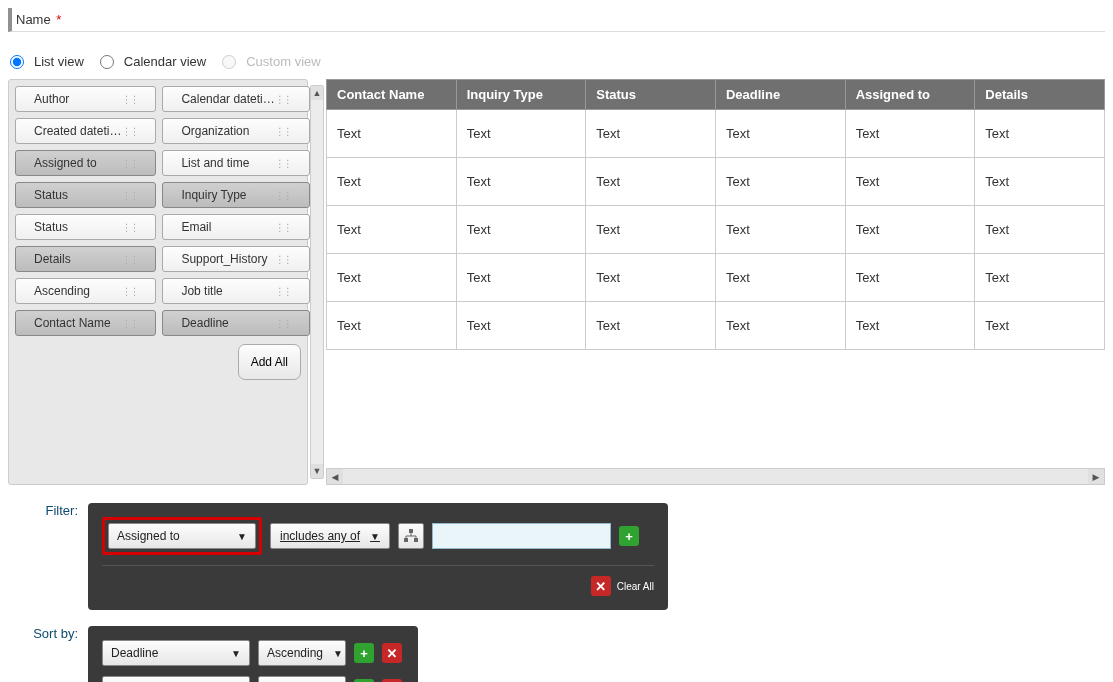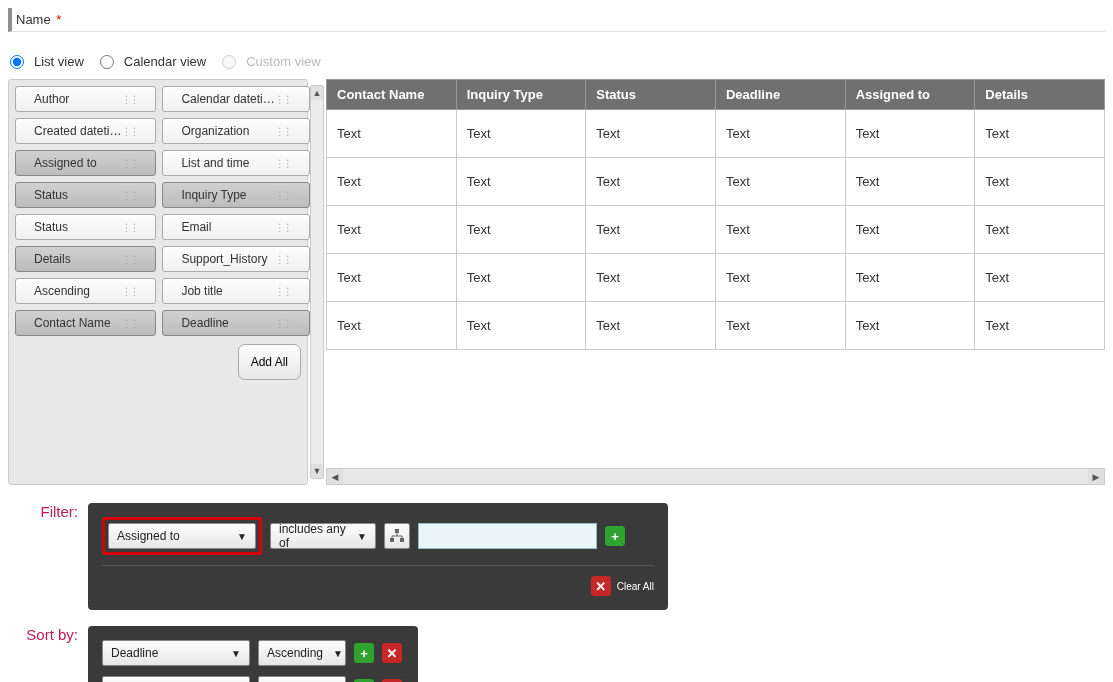--- a/index.html
+++ b/index.html
@@ -26,26 +26,26 @@
 .preview-panel { flex: 1; margin-left: 2px; }
 .preview-table { width: 100%; border-collapse: collapse; table-layout: fixed; }
 .preview-table th { background: #707070; color: #fff; font-weight: bold; text-align: left; padding: 7px 10px; border: 1px solid #999; font-size: 13px; }
 .preview-table td { border: 1px solid #ccc; padding: 16px 10px; font-size: 13px; }
 .preview-hscroll { height: 17px; background: #e8e8e8; border: 1px solid #ccc; margin-top: 118px; display:flex; align-items:center; }
 .hscroll-arrow { width: 16px; height: 15px; background:#e0e0e0; display:flex; align-items:center; justify-content:center; font-size:9px; color:#555; }
 .hscroll-track { flex:1; height:15px; }
 
 .dark-panel { background: #3a3a3a; border-radius: 4px; padding: 14px; color: #fff; width: 580px; }
 .dark-row { display: flex; align-items: center; gap: 8px; margin-bottom: 10px; }
-.dark-label { width: 70px; text-align: right; font-size: 15px; color:#be185d; }
+.dark-label { width: 70px; text-align: right; font-size: 13px; color:#0c4a6e; }
 .fs-row { display: flex; align-items: flex-start; gap: 10px; margin-bottom: 16px; }
 .dd { height: 26px; background: linear-gradient(#fdfdfd,#e6e6e6); border: 1px solid #888; border-radius: 2px; padding: 0 8px; display: inline-flex; align-items: center; gap: 10px; font-size: 12px; color:#222; cursor:pointer; }
 .dd .caret { font-size: 10px; }
 .dd-wide { width: 148px; justify-content: space-between; }
-.dd-med { width: 106px; justify-content: center; }
+.dd-med { width: 120px; justify-content: center; text-decoration: underline; }
 .dd-sm { width: 88px; }
 .highlight-box { border: 3px solid #d60000; padding: 3px; border-radius: 2px; display:inline-flex; }
 .tree-btn { width: 26px; height: 26px; background: linear-gradient(#fdfdfd,#e6e6e6); border: 1px solid #888; border-radius:2px; display:inline-flex; align-items:center; justify-content:center; cursor:pointer; color:#555; font-size:13px; }
 .value-input { flex: 0 0 170px; height: 26px; background:#eaf5fa; border: 1px solid #8fb8c9; }
 .icon-btn { width: 20px; height: 20px; border-radius: 3px; display:inline-flex; align-items:center; justify-content:center; color:#fff; font-weight:bold; font-size:13px; cursor:pointer; }
 .icon-add { background: #2fa22f; }
 .icon-del { background: #c62828; }
 .clear-row { border-top: 1px solid #555; padding-top: 10px; display:flex; justify-content: flex-end; align-items:center; gap:6px; color:#fff; }
 .clear-text { cursor:pointer; font-size:10px; }
 .sort-panel { width: 330px; }

